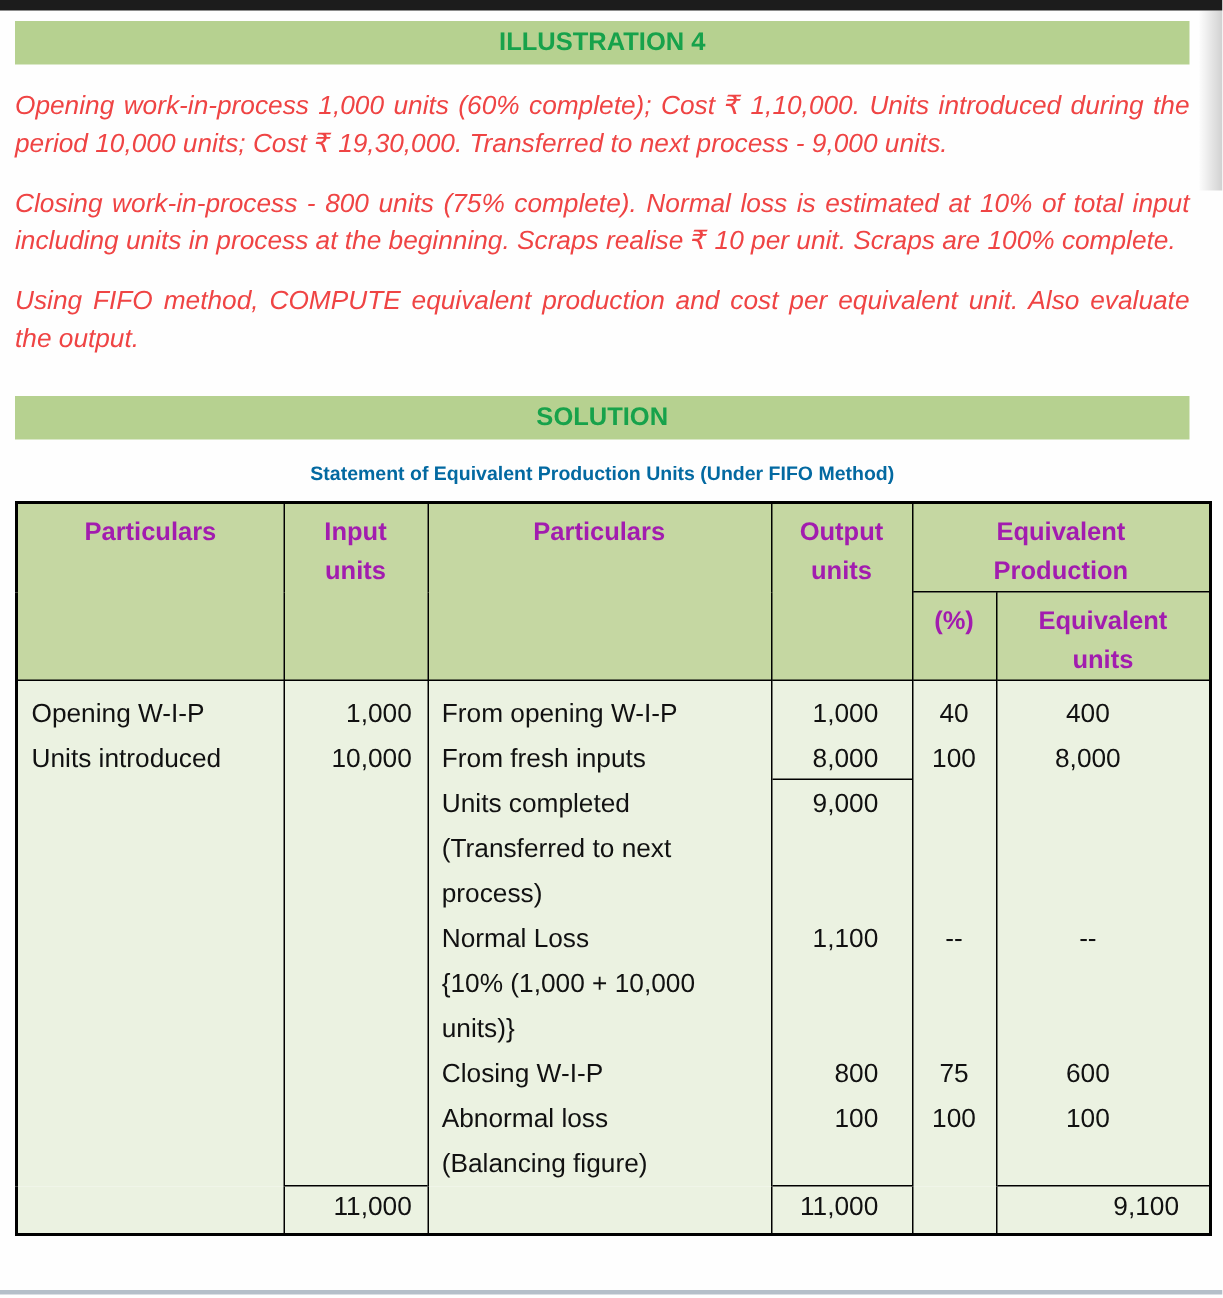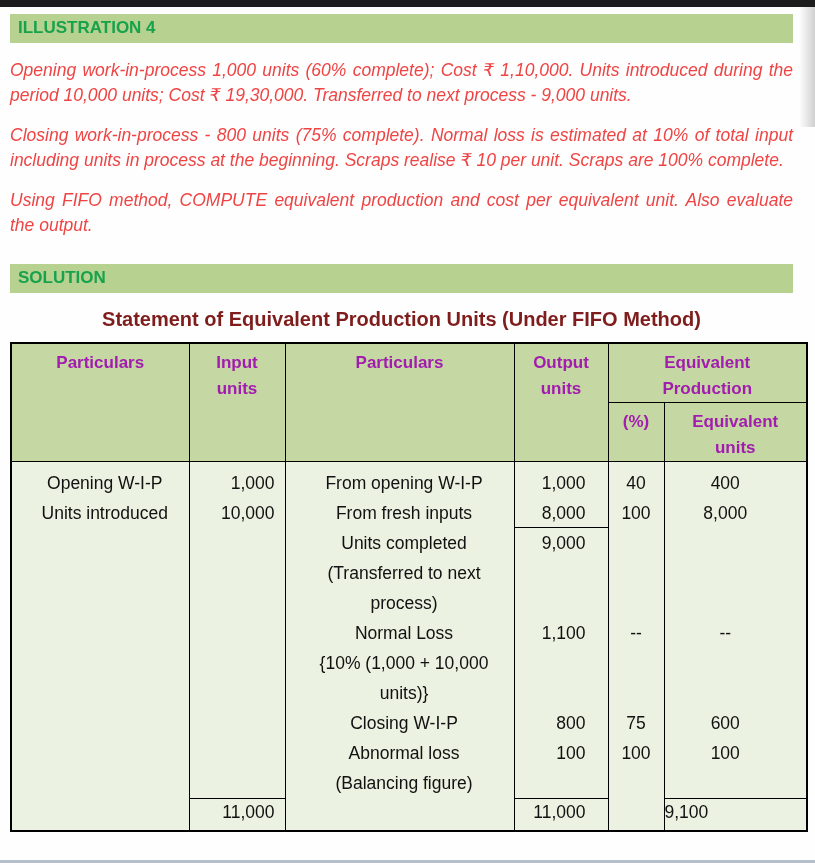--- a/index.html
+++ b/index.html
@@ -21,35 +21,36 @@
     position:absolute; left:0; bottom:2px; width:815px; height:3px;
     background:#b4bfc9;
   }
   .band {
     margin:7px 22px 0 10px;
     background:#b6d190;
     color:#17a24b;
     font-weight:bold;
     font-size:17px;
     padding:4px 8px 5px 8px;
+    text-align:center;
   }
   .para {
     margin:15px 22px 0 10px;
     font-style:italic;
     font-size:17.5px;
     line-height:25px;
     text-align:justify;
     color:#ef4444;
   }
   .tbl-title {
     margin:15px 22px 0 10px;
     text-align:center;
     font-weight:bold;
-    font-size:20px;
-    color:#7f1d1d;
+    font-size:13px;
+    color:#0369a1;
   }
   table.ptable {
     margin:11px 0 0 10px;
     width:796px;
     table-layout:fixed;
     border-collapse:collapse;
     border:2px solid #000;
   }
   .ptable col.c1 { width:178px; }
   .ptable col.c2 { width:96px; }
@@ -84,35 +85,35 @@
     font-size:17.5px;
     color:#111;
   }
   .ptable tr.body-row td { padding-top:6px; border-bottom:none; }
   .tline {
     height:30px;
     line-height:30px;
     white-space:nowrap;
     overflow:visible;
   }
-  td.al .tline { text-align:center;  padding-left:9px;  }
+  td.al .tline { text-align:left;  padding-left:9px;  }
   td.ar .tline { text-align:right; padding-right:10px; }
   td.ar22 .tline { text-align:right; padding-right:22px; }
   td.ar20 .tline { text-align:center; padding-right:20px; }
   td.ac .tline { text-align:center; }
   .tline.subtotal-line { border-bottom:1.5px solid #000; }
   .ptable tr.total-row td {
     height:32px;
     line-height:27px;
     border-top:none;
   }
   .ptable tr.total-row td.topline { border-top:1.5px solid #000; }
   .ptable tr.total-row td.ar   { text-align:right; padding-right:10px; }
   .ptable tr.total-row td.ar22 { text-align:right; padding-right:22px; }
-  .ptable tr.total-row td.ar20 { padding-right:20px;margin-left:44px; }
+  .ptable tr.total-row td.ar20 { text-align:right; padding-right:20px;margin-left:44px; }
 </style>
 </head>
 <body>
 
 <div class="top-bar"></div>
 <div class="right-shade"></div>
 
 <div class="band">
   <span>ILLUSTRATION 4</span>
 </div>

